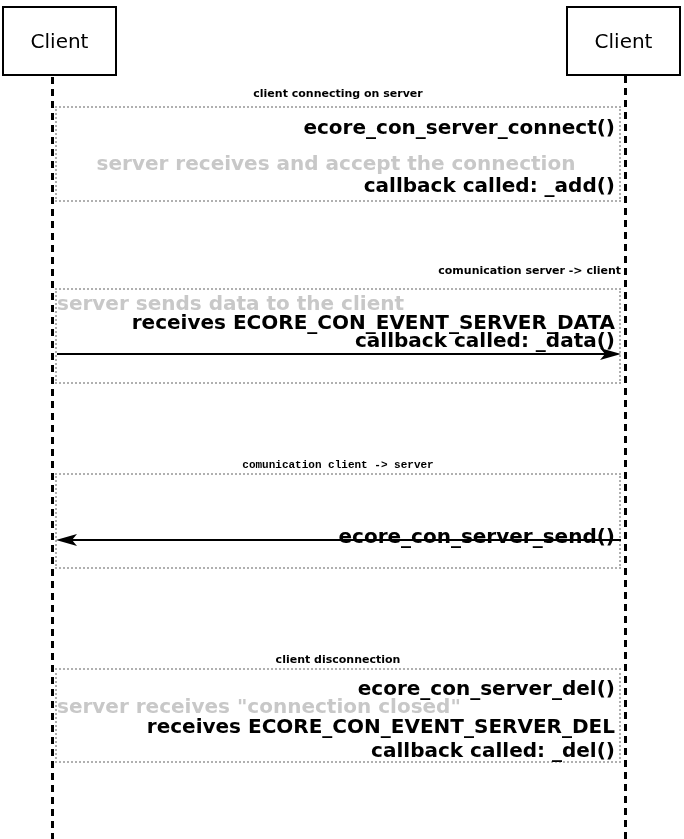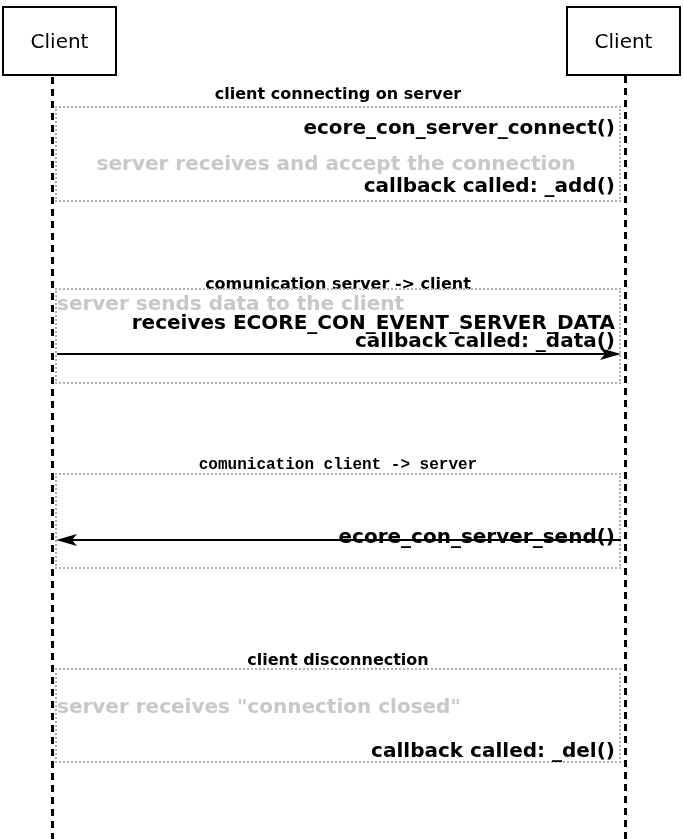--- a/index.html
+++ b/index.html
@@ -31,21 +31,21 @@
   }
   #lifeline-server { left: 51px; top: 77px; height: 762px; }
   #lifeline-client { left: 624px; top: 76px; height: 763px; }
   .sec-label {
     position: absolute;
     left: 55px;
     width: 566px;
     height: 16px;
     line-height: 16px;
     text-align: center;
-    font-size: 16px;
+    font-size: 11px;
     font-weight: bold;
     color: #000000;
   }
   .sec-box {
     position: absolute;
     left: 55px;
     width: 566px;
     border: 2px dotted #b0b0b0;
     box-sizing: border-box;
     background: transparent;
@@ -79,36 +79,38 @@
 
   <div class="lifeline" id="lifeline-server"></div>
   <div class="lifeline" id="lifeline-client"></div>
 
   <div class="sec-label" style="top:86px;">client connecting on server</div>
   <div class="sec-box" style="top:106px; height:96px;"></div>
   <div class="msg right" style="top:118px;">ecore_con_server_connect()</div>
   <div class="msg gray" style="top:154px;text-align:center;">server receives and accept the connection</div>
   <div class="msg right" style="top:176px;">callback called: _add()</div>
 
-  <div class="sec-label" style="top:276px;">comunication server -&gt; client</div>
+  <div class="sec-label" style="top:263px;text-align:right;">comunication server -&gt; client</div>
   <div class="sec-box" style="top:288px; height:96px;"></div>
   <div class="msg gray" style="top:294px;">server sends data to the client</div>
   <div class="msg right" style="top:313px;">receives ECORE_CON_EVENT_SERVER_DATA</div>
   <div class="msg right" style="top:331px;">callback called: _data()</div>
   <svg class="arrow" style="top:346px;" viewBox="0 0 570 16">
     <line x1="5" y1="8" x2="560" y2="8" stroke="#000000" stroke-width="2"></line>
     <path d="M569 8 L548 2 L553 8 L548 14 Z" fill="#000000"></path>
   </svg>
 
   <div class="sec-label" style="top:457px;font-family:Liberation Mono, monospace;">comunication client -&gt; server</div>
   <div class="sec-box" style="top:473px; height:96px;"></div>
   <div class="msg right" style="top:483px;margin-top:44px;">ecore_con_server_send()</div>
   <svg class="arrow" style="top:532px;" viewBox="0 0 570 16">
     <line x1="14" y1="8" x2="569" y2="8" stroke="#000000" stroke-width="2"></line>
     <path d="M4 8 L25 2 L20 8 L25 14 Z" fill="#000000"></path>
   </svg>
 
   <div class="sec-label" style="top:652px;">client disconnection</div>
   <div class="sec-box" style="top:668px; height:95px;"></div>
+  <div class="msg right" style="top:679px;">ecore_con_server_del()</div>
   <div class="msg gray" style="top:697px;">server receives "connection closed"</div>
+  <div class="msg right" style="top:717px;">receives ECORE_CON_EVENT_SERVER_DEL</div>
   <div class="msg right" style="top:741px;">callback called: _del()</div>
 
 </div>
 
 </body></html>

